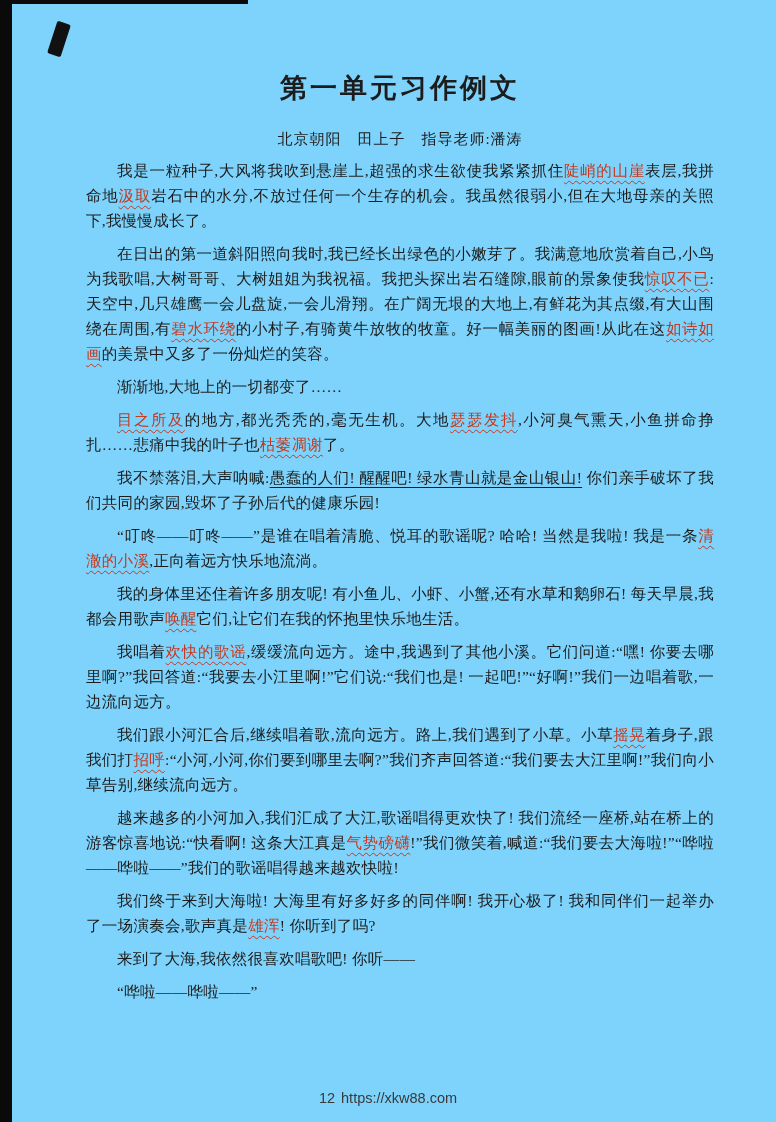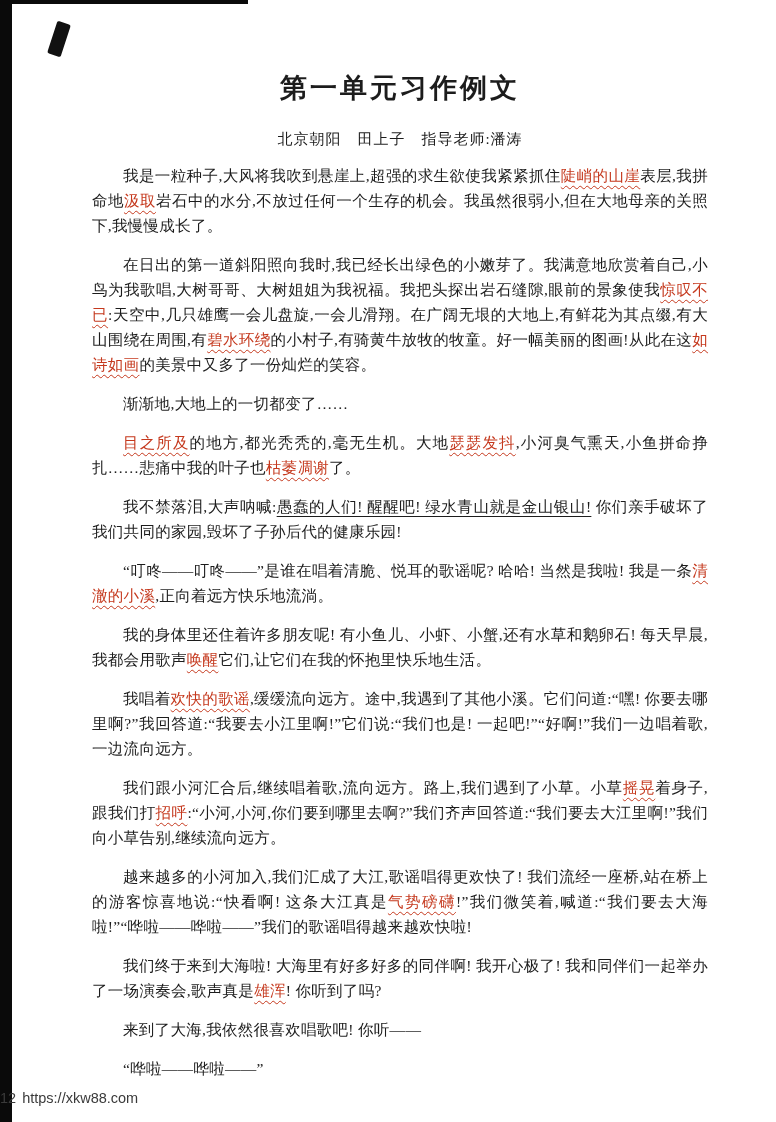--- a/index.html
+++ b/index.html
@@ -5,21 +5,21 @@
   :root {
     --hl-color: #c5391e;
     --text-color: #1c1c1c;
   }
   html, body { margin: 0; padding: 0; background: #e9e9e9; }
   .page {
     position: relative;
     width: 776px;
     height: 1122px;
     margin: 0 auto;
-    background: #ffffff;
+    background: #7dd3fc;
     font-family: "Liberation Serif", "DejaVu Serif", serif;
     color: var(--text-color);
     overflow: hidden;
   }
   .scan-edge-left {
     position: absolute; left: 0; top: 0;
     width: 12px; height: 100%;
     background: #0a0a0a;
   }
   .scan-edge-top {
@@ -52,21 +52,21 @@
     margin: 10px 0 6px 0;
     letter-spacing: 1px;
   }
   p.byline {
     text-align: center;
     font-size: 15px;
     margin: 0 0 9px 0;
     letter-spacing: 1px;
   }
   .essay-body p {
-    margin: 14px;
+    margin: 8px;
     text-indent: 2em;
     font-size: 15.5px;
     line-height: 25px;
     text-align: justify;
     letter-spacing: 0.3px;
   }
   .hl {
     color: var(--hl-color);
     text-decoration-line: underline;
     text-decoration-style: wavy;
@@ -79,21 +79,21 @@
     text-decoration-style: wavy;
     text-decoration-color: #2a2a2a;
     text-decoration-thickness: 1px;
     text-underline-offset: 4px;
     text-decoration: underline;
   }
   .footer {
     position: absolute;
     bottom: 16px;
     left: 0; right: 0;
-    text-align: left;
+    text-align: center;
     font-size: 14.5px;
     color: #3a3a3a;
     font-family: "Liberation Sans", "DejaVu Sans", sans-serif;
   }
   .footer .page-num { margin-right: 6px; }
 </style>
 </head>
 <body>
 
 <div class="page">

